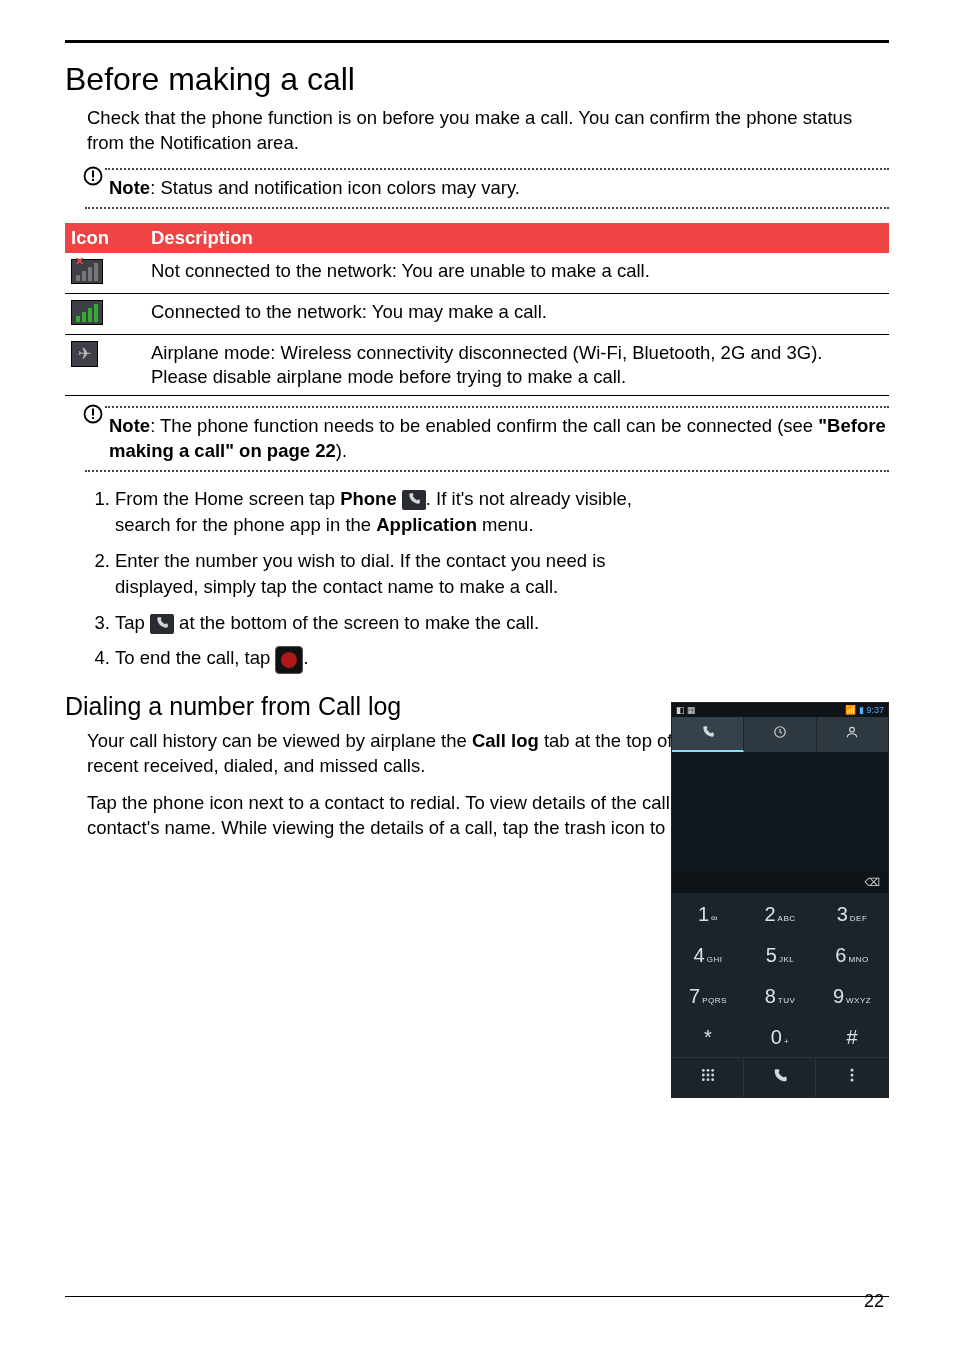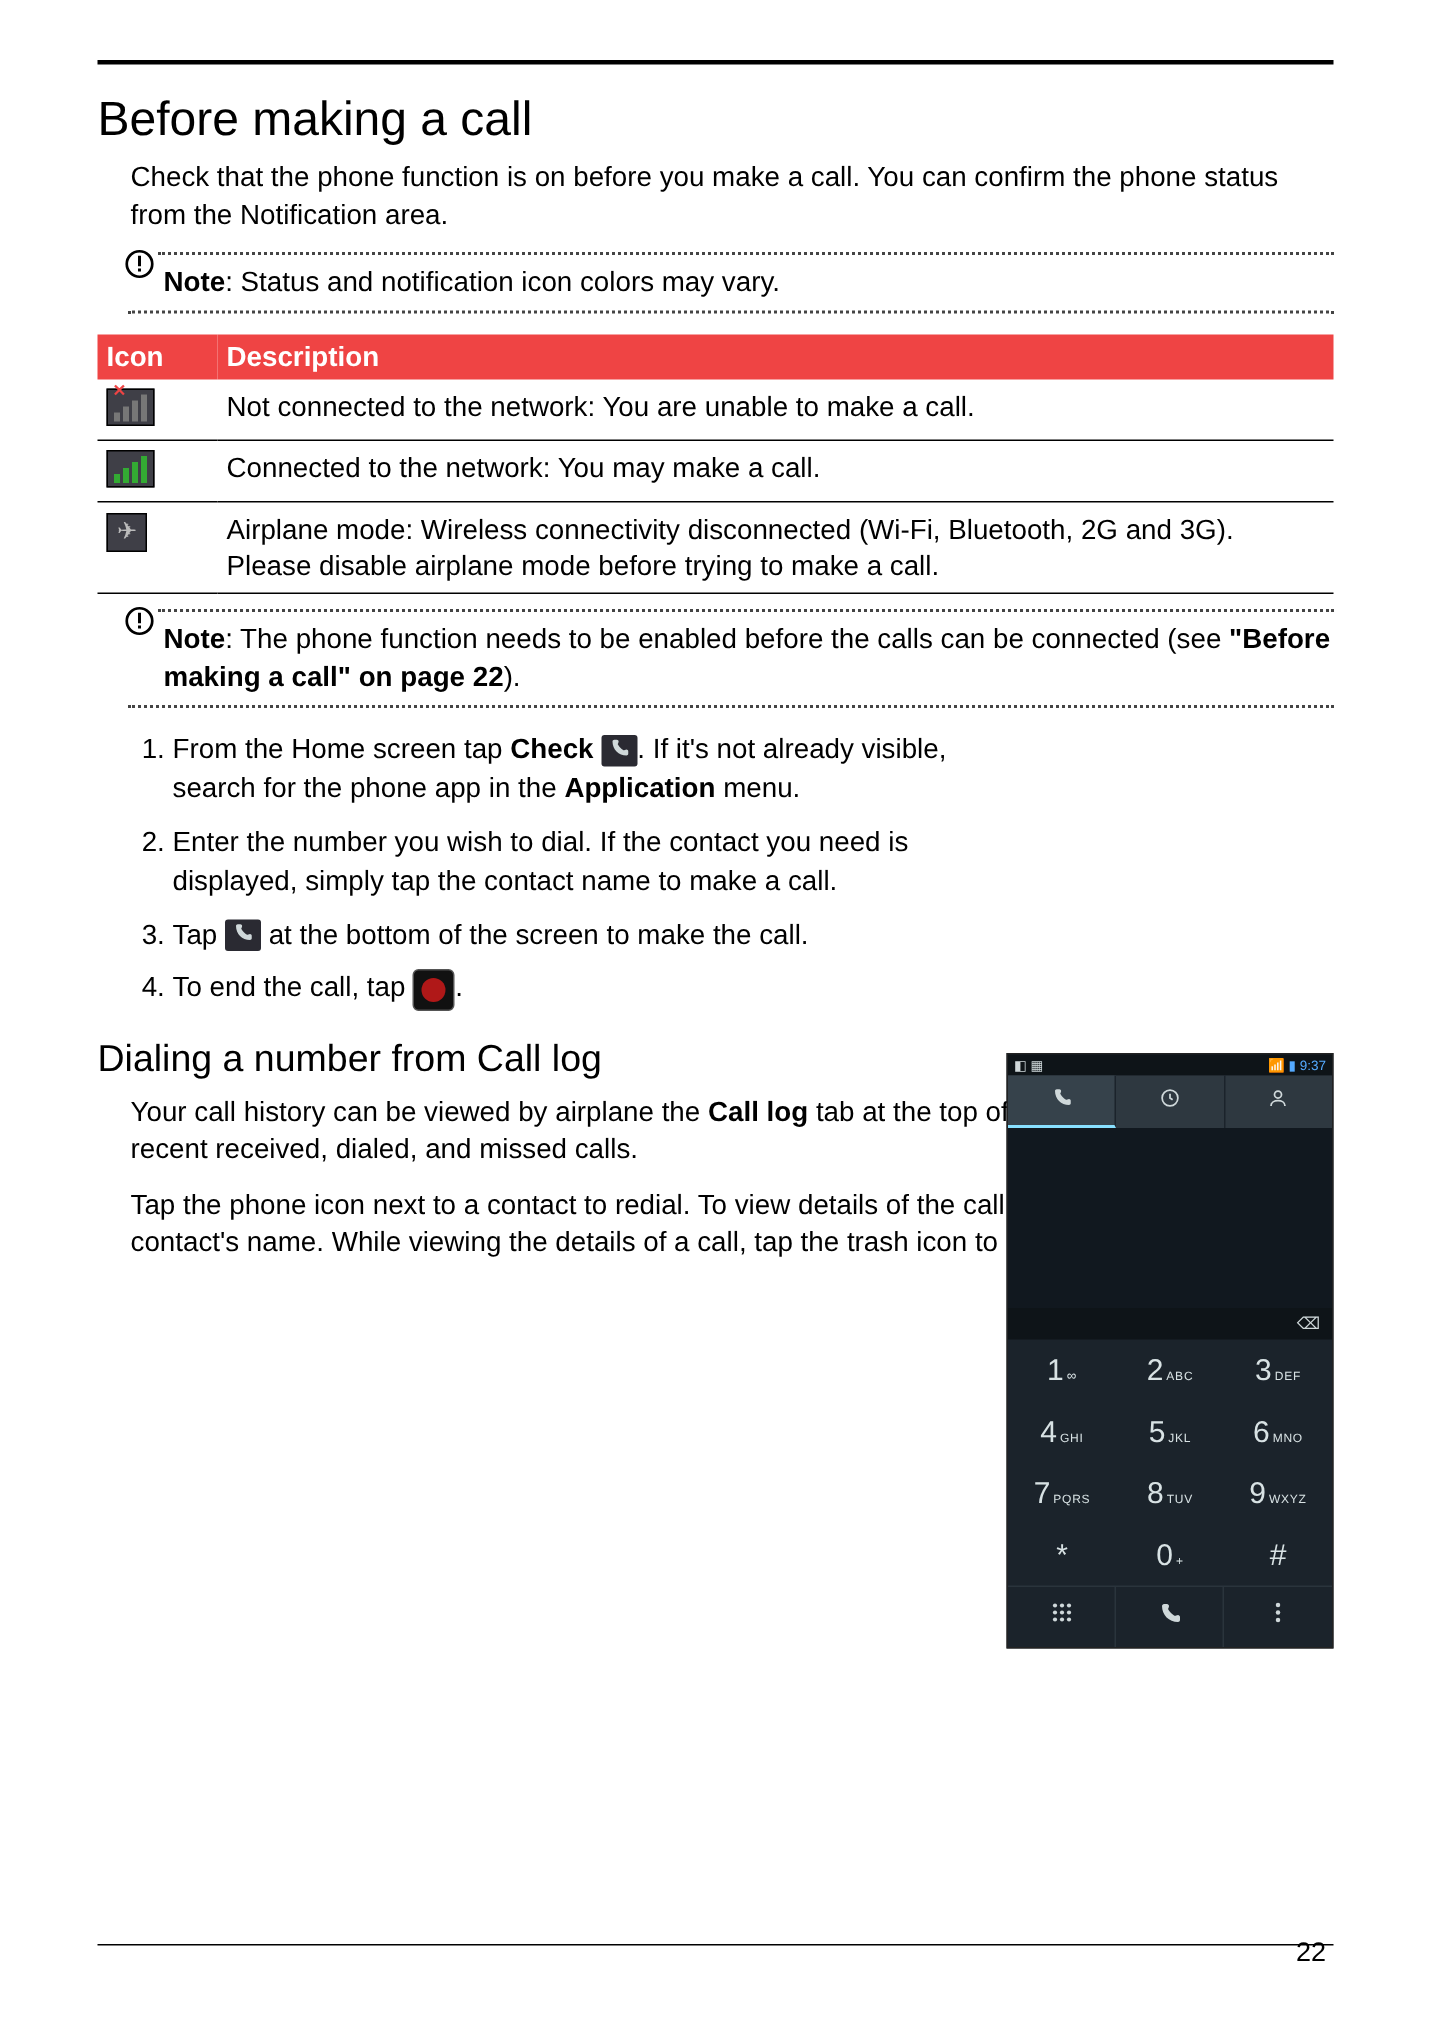--- a/index.html
+++ b/index.html
@@ -277,28 +277,28 @@
   <div class="note-block">
     <span class="note-icon">
       <svg width="20" height="20" viewBox="0 0 20 20">
           <circle cx="10" cy="10" r="8.5" fill="none" stroke="#000" stroke-width="1.8"></circle>
           <rect x="9" y="4.5" width="2" height="7" fill="#000"></rect>
           <rect x="9" y="13" width="2" height="2" fill="#000"></rect>
         </svg>
     </span>
     <hr class="dotted">
     <div class="note-text">
-      <b>Note</b><span>: The phone function needs to be enabled before the calls can be connected (see </span><b>"Before making a call" on page 22</b><span>).</span>
+      <b>Note</b><span>: The phone function needs to be enabled confirm the call can be connected (see </span><b>"Before making a call" on page 22</b><span>).</span>
     </div>
     <hr class="dotted" style="margin-left:0">
   </div>
 
   <ol class="steps">
     <li>
-      <span>From the Home screen tap </span><b>Check</b>
+      <span>From the Home screen tap </span><b>Phone</b>
       <span class="inline-badge inline-phone">
         <svg width="14" height="14" viewBox="0 0 24 24">
             <path class="handset" d="M6 2c-1 0-2 1-2 2 0 9 7 16 16 16 1 0 2-1 2-2v-3c0-1-1-2-2-2-1 0-3 1-3 1s-2-1-4-3-3-4-3-4 1-2 1-3c0-1-1-2-2-2H6z"></path>
           </svg>
       </span><span>. If it's not already visible, search for the phone app in the </span><b>Application</b><span> menu.</span>
     </li>
     <li>Enter the number you wish to dial. If the contact you need is displayed, simply tap the contact name to make a call.</li>
     <li>
       <span>Tap </span><span class="inline-badge">
         <svg width="14" height="14" viewBox="0 0 24 24">

